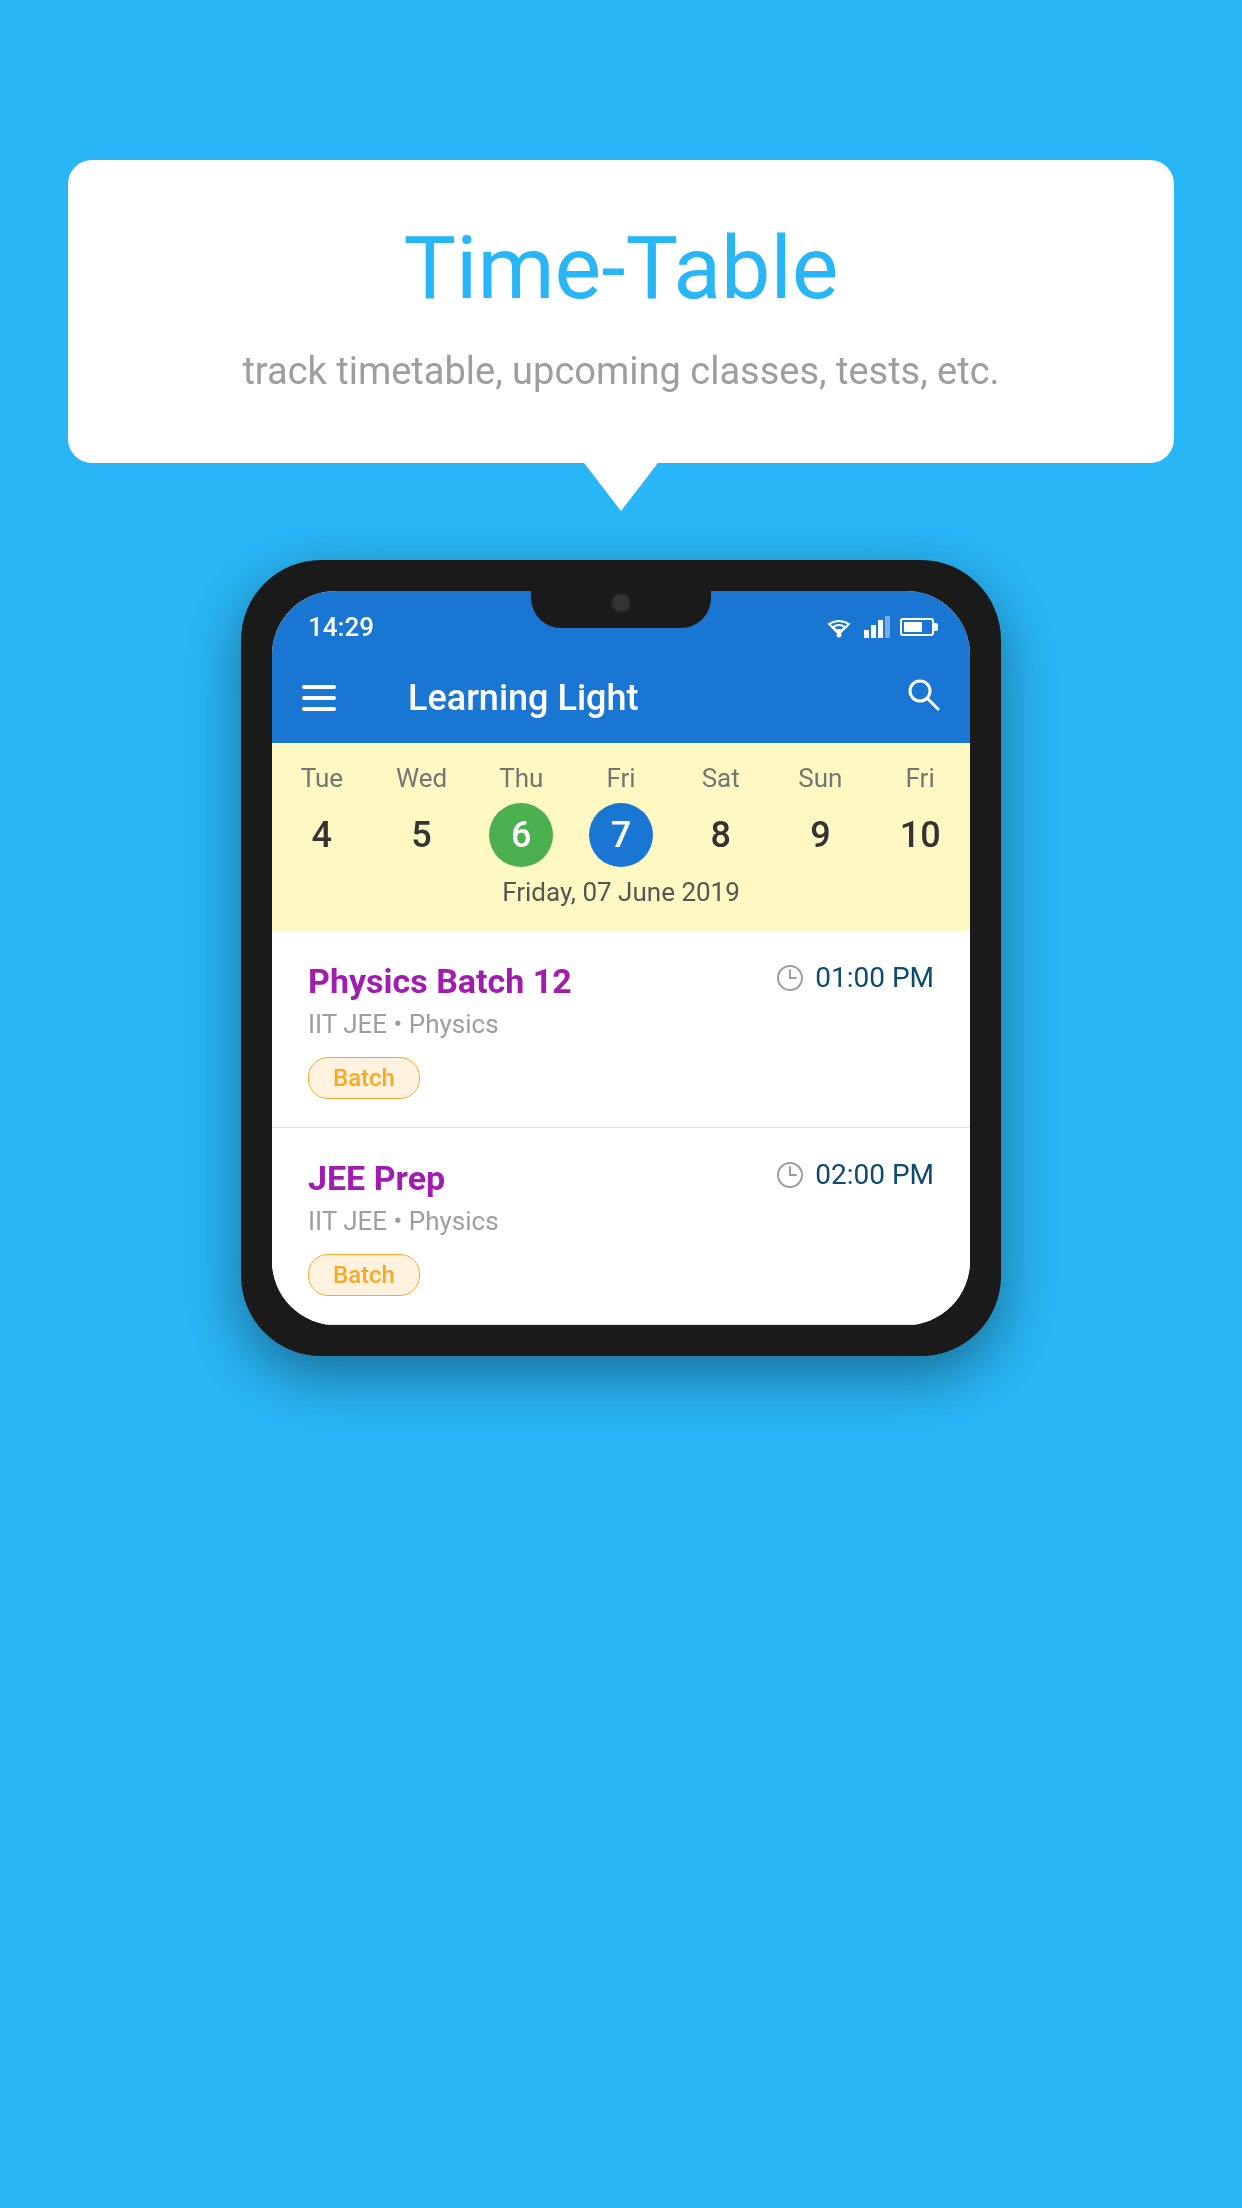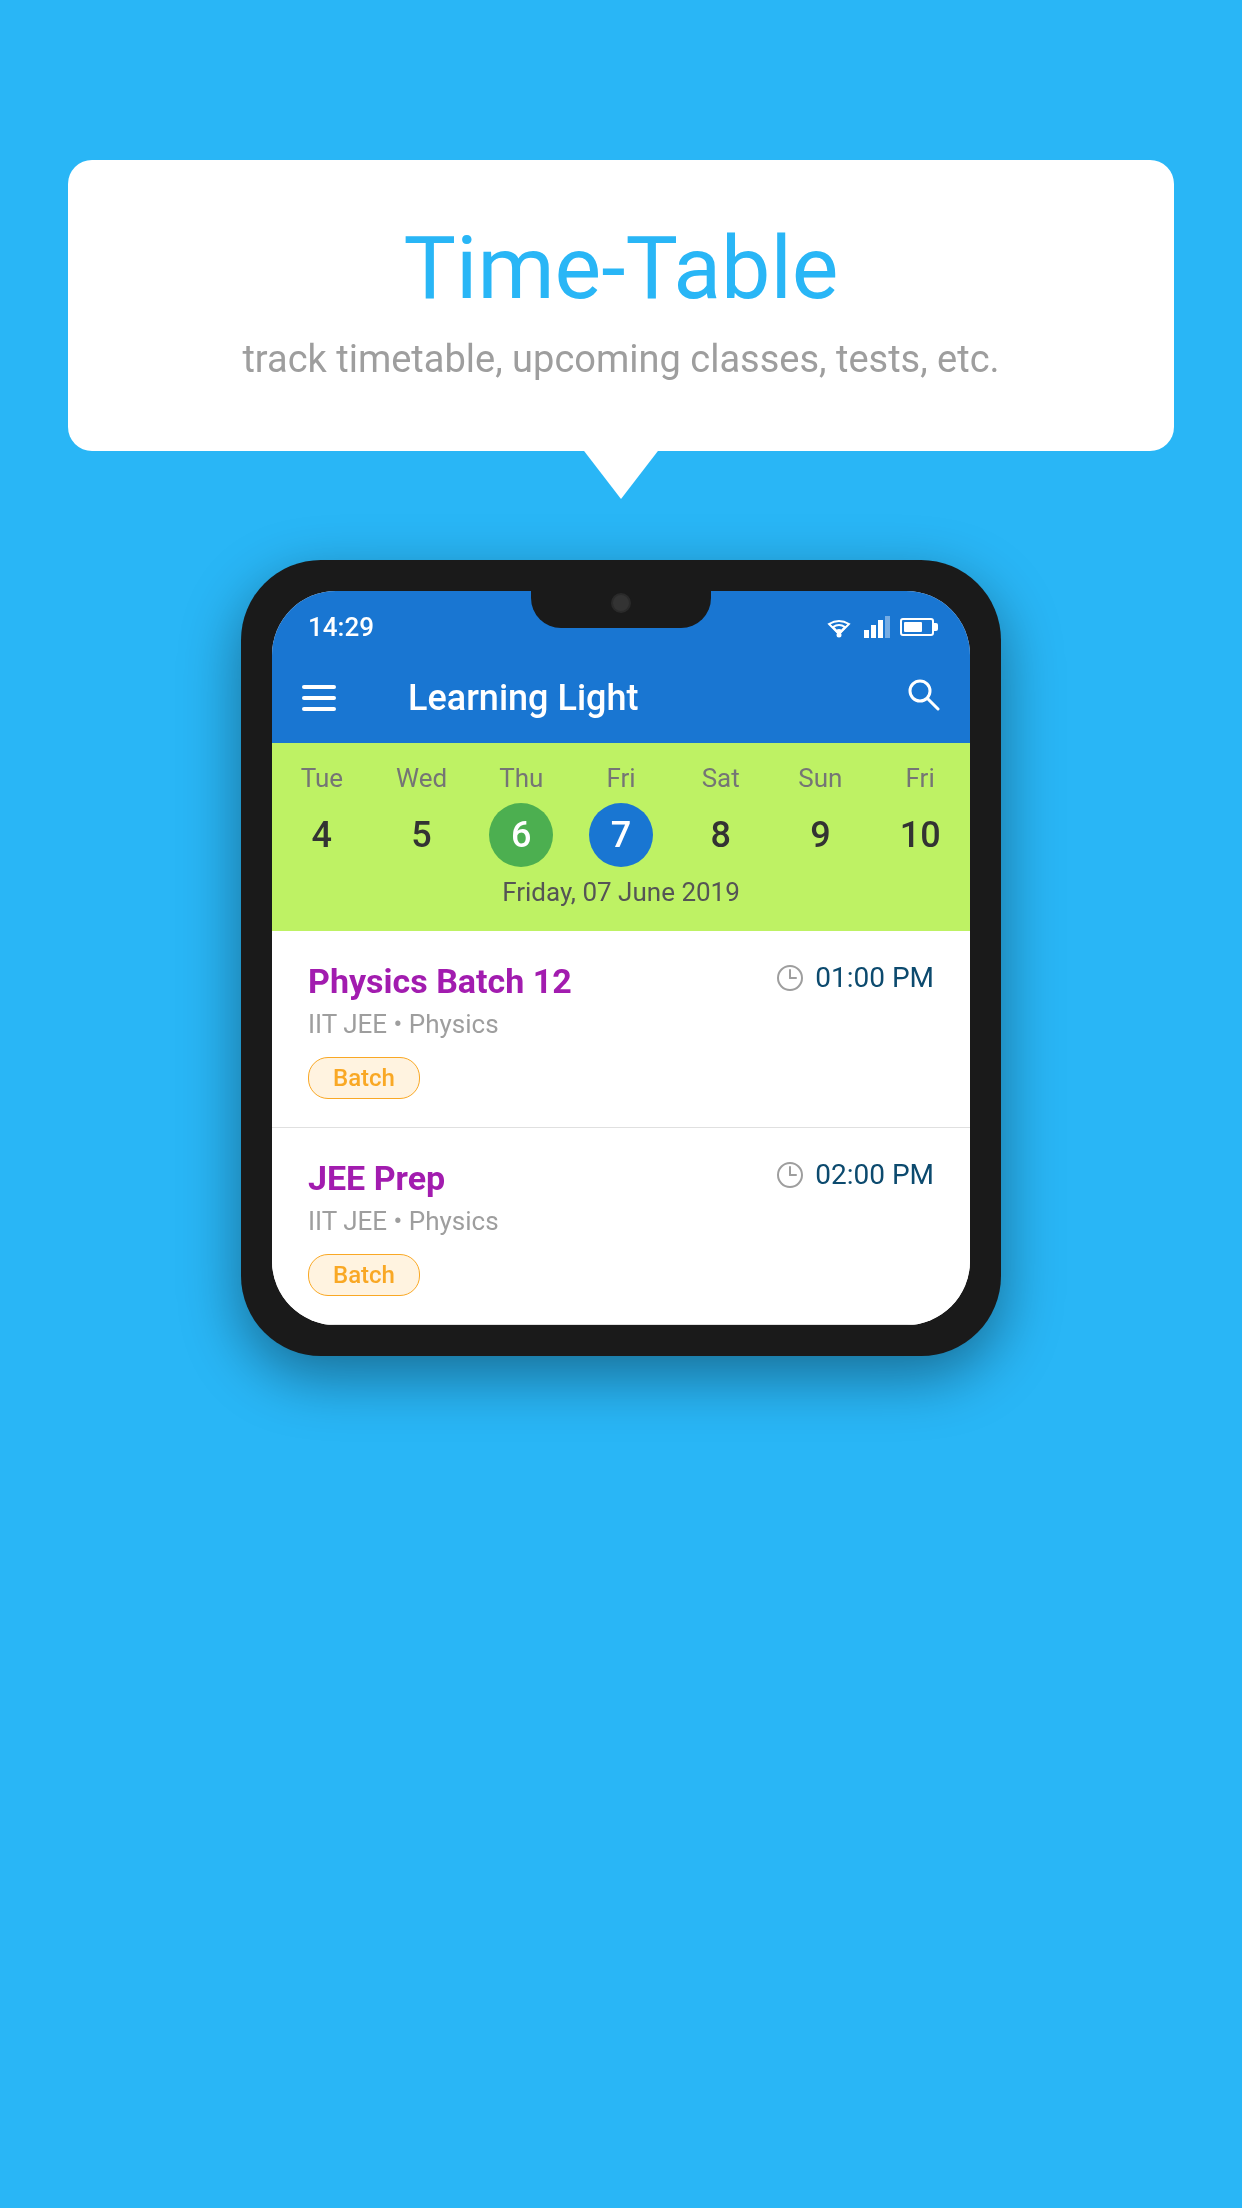--- a/index.html
+++ b/index.html
@@ -41,21 +41,21 @@
       border-left: 40px solid transparent;
       border-right: 40px solid transparent;
       border-top: 52px solid white;
     }
 
     .bubble-title {
       font-size: 88px;
       font-weight: 400;
       color: #29b6f6;
       line-height: 1.1;
-      margin-bottom: 20px;
+      margin-bottom: 32px;
     }
 
     .bubble-subtitle {
       font-size: 38px;
       color: #9e9e9e;
       font-weight: 400;
     }
 
     
     .phone-wrapper {
@@ -197,21 +197,21 @@
     }
 
     .search-icon-btn {
       color: white;
       font-size: 36px;
       cursor: pointer;
     }
 
     
     .calendar-strip {
-      background: #bef264;
+      background: #fef9c3;
       padding: 20px 0 10px;
     }
 
     .day-headers {
       display: grid;
       grid-template-columns: repeat(7, 1fr);
       text-align: center;
       margin-bottom: 10px;
     }
 

